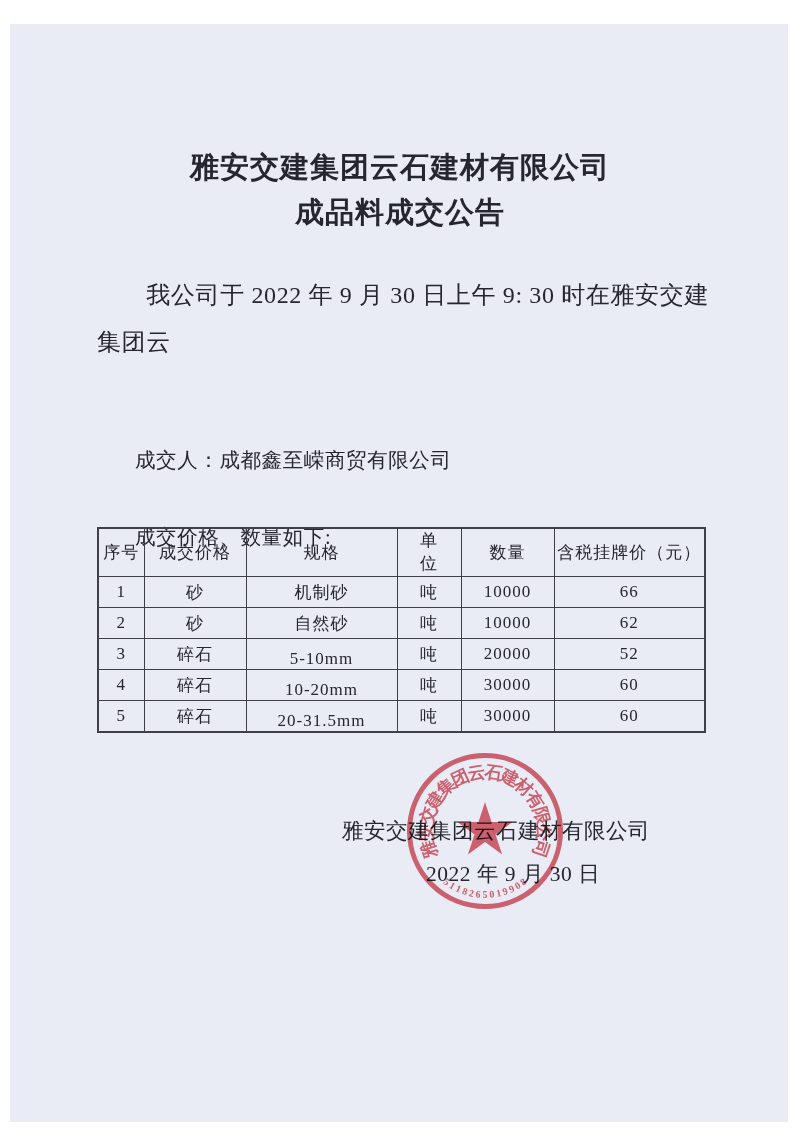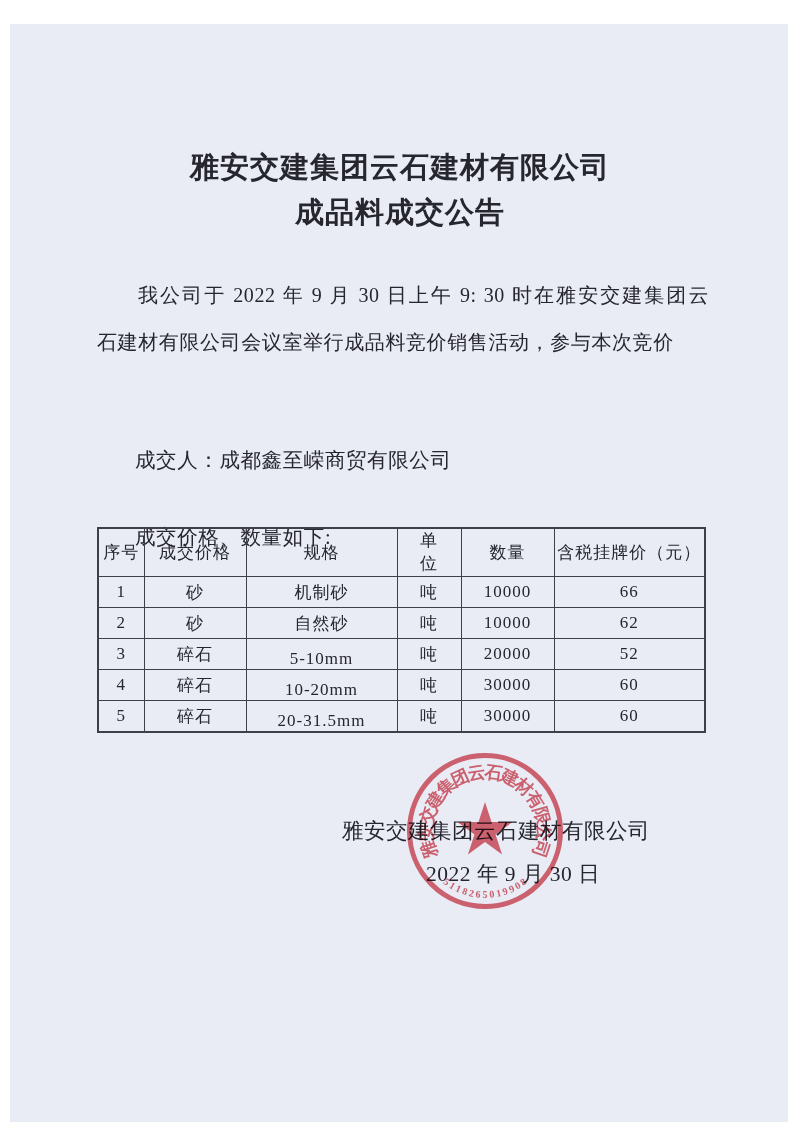--- a/index.html
+++ b/index.html
@@ -20,21 +20,21 @@
     background:var(--paper);
   }
   .doc-title{
     position:absolute;left:0;width:800px;text-align:center;
     font-size:29px;font-weight:bold;letter-spacing:1px;line-height:1;
   }
   .doc-title.l1{top:153px;}
   .doc-title.l2{top:198px;}
   .para{
     position:absolute;left:97px;top:272px;width:612px;
-    font-size:20px;line-height:47px;letter-spacing:0.6px;
+    font-size:24px;line-height:47px;letter-spacing:0.6px;
   }
   .para-line{text-align:justify;text-align-last:justify;}
   .para-line:first-child{text-indent:2.05em;}
   .para-line:last-child{text-align-last:left;}
   .inline-line{
     position:absolute;left:135px;font-size:20.5px;line-height:1.4;
     letter-spacing:0.6px;white-space:nowrap;
   }
   .winner-line{top:446px;}
   .price-line{top:491px;margin-top:32px;}
@@ -74,21 +74,20 @@
 </head>
 <body>
 
 <div class="paper"></div>
 
 <div class="doc-title l1">雅安交建集团云石建材有限公司</div>
 <div class="doc-title l2">成品料成交公告</div>
 
 <div class="para">
   <div class="para-line">我公司于 2022 年 9 月 30 日上午 9: 30 时在雅安交建集团云</div>
-  <div class="para-line">石建材有限公司会议室举行成品料竞价销售活动，参与本次竞价</div>
 </div>
 
 <div class="inline-line winner-line"><span>成交人：</span><span>成都鑫至嵘商贸有限公司</span></div>
 
 <div class="inline-line price-line">成交价格、数量如下:</div>
 
 <table class="materials">
   <colgroup>
     <col style="width:46px">
       <col style="width:102px">

